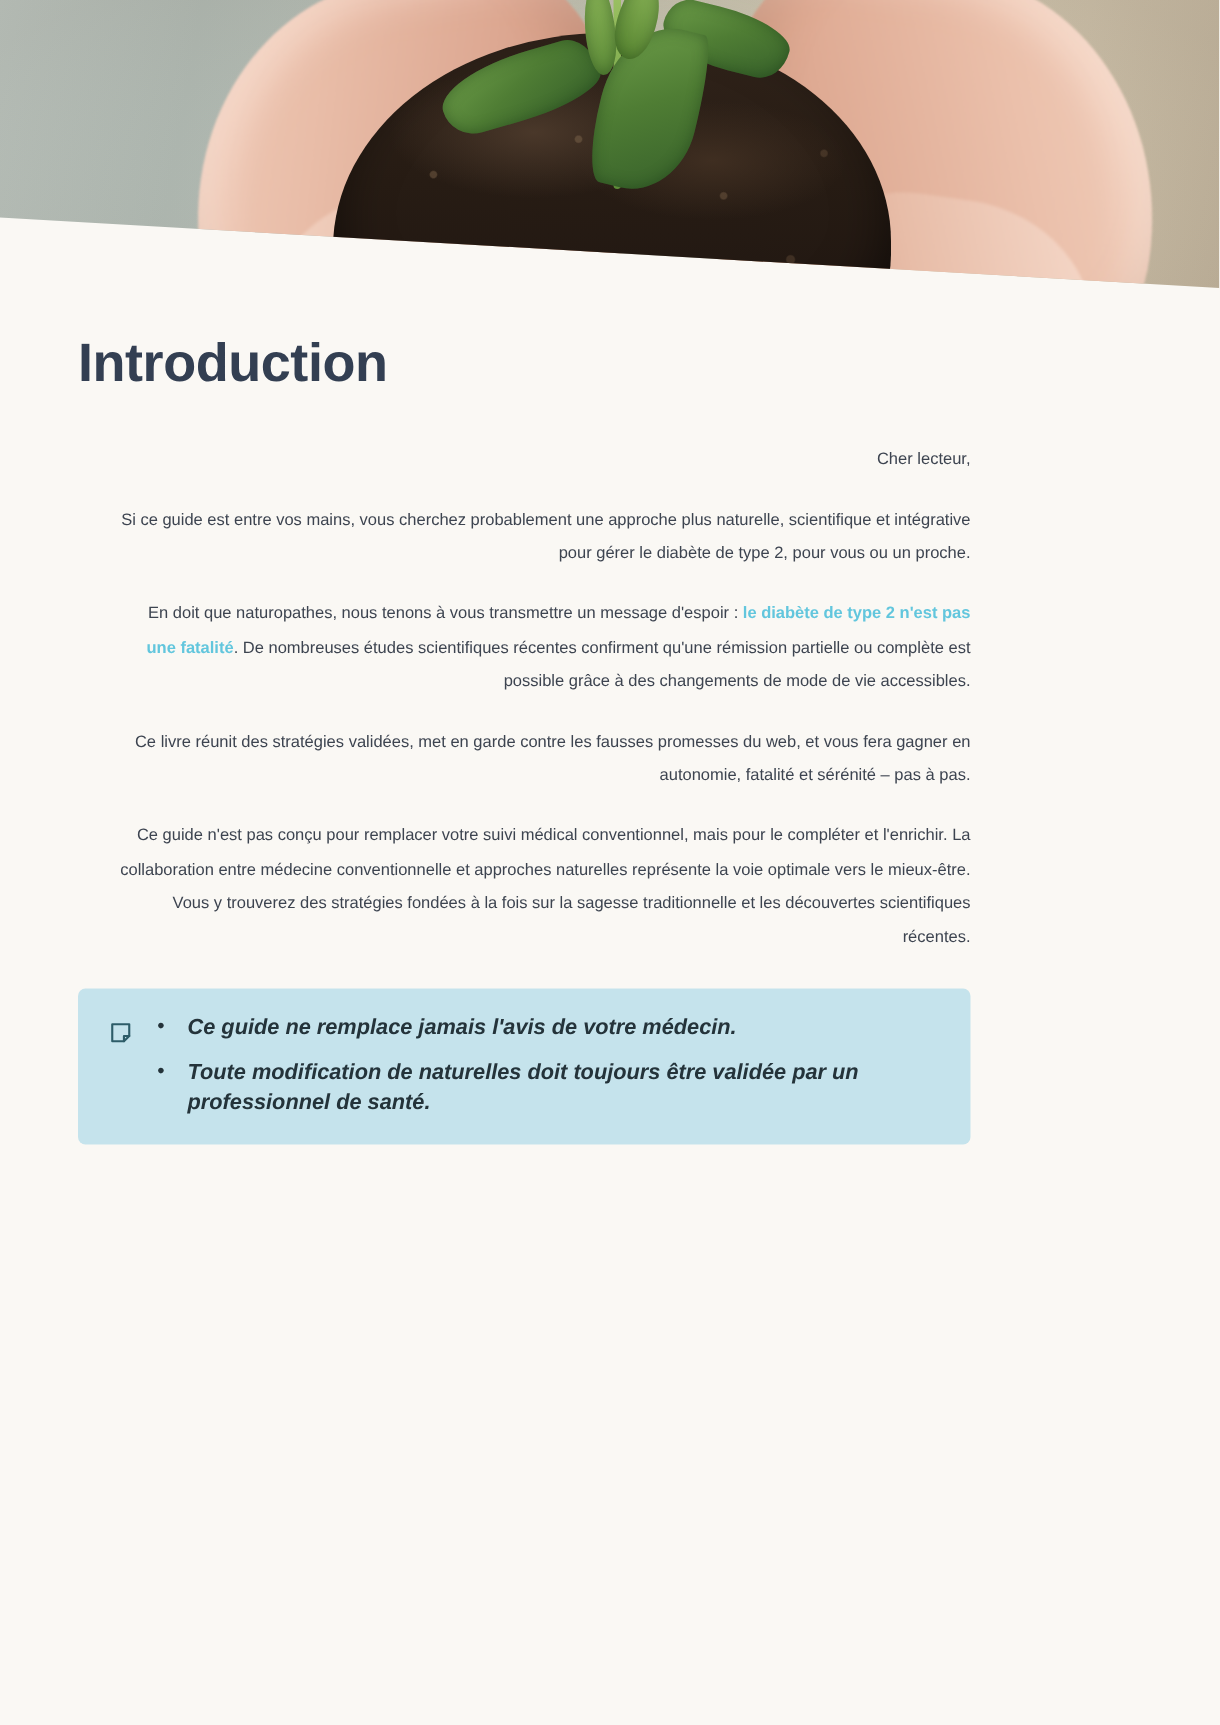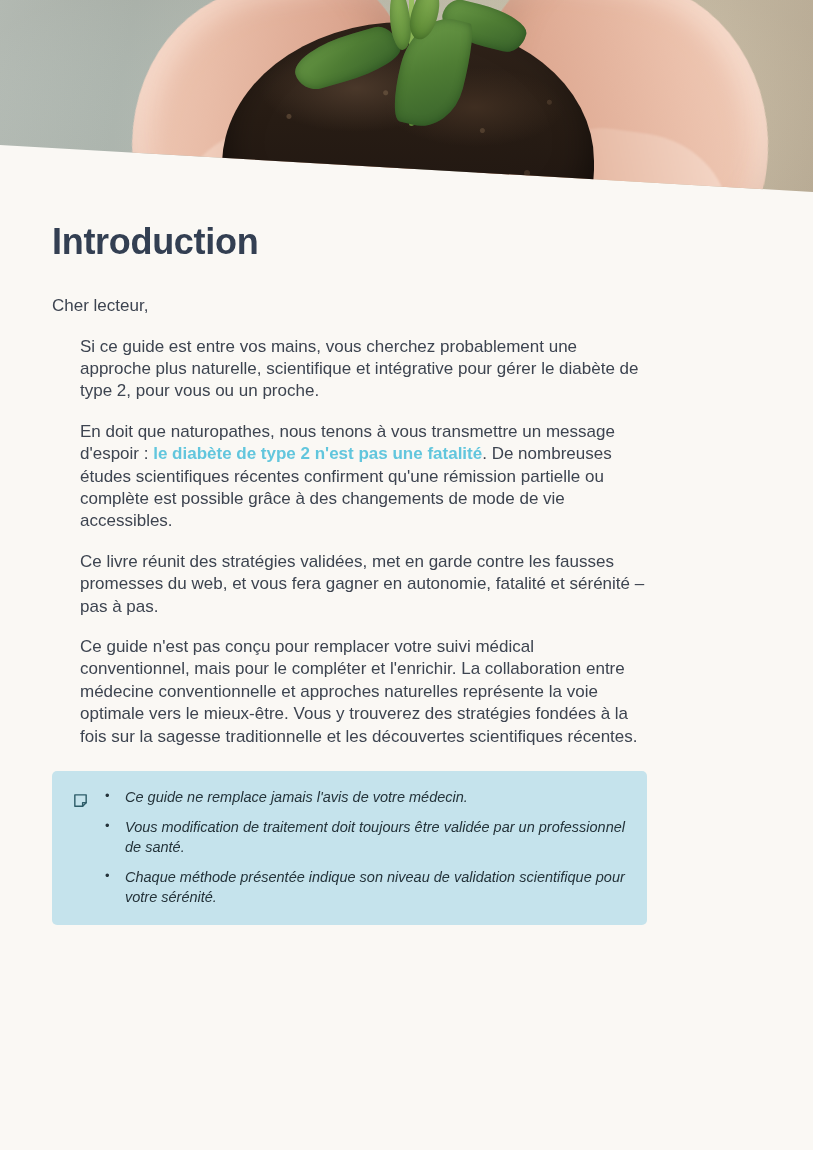--- a/index.html
+++ b/index.html
@@ -196,22 +196,23 @@
     margin: 28px 0 0 0;
     font-size: 36px;
     line-height: 1.2;
     font-weight: 700;
     letter-spacing: -0.3px;
     color: #333f52;
   }
   .para {
     margin: 0;
     color: #3d4450;
-    font-size: 17px;
+    font-size: 11px;
     line-height: 22.4px;
+    text-align: right;
   }
   .para-first { margin-top: 32px; }
   .para + .para { margin-top: 18px; margin-left: 28px; }
   .accent {
     color: #62c6dd;
     font-weight: 600;
   }
   .section-title {
     margin: 28px 0 0 0;
     font-size: 27px;
@@ -236,20 +237,21 @@
     margin-top: 5px;
     width: 17px;
     height: 17px;
     display: block;
   }
   .callout-list {
     margin: 0;
     padding: 0;
     list-style: none;
     flex: 1 1 auto;
+    font-weight: bold;
   }
   .callout-list li {
     position: relative;
     padding-left: 22px;
     font-size: 14.5px;
     line-height: 20px;
     font-style: italic;
     color: #24333a;
     margin-bottom: 10px;
   }
@@ -299,18 +301,17 @@
   <p class="para"><span>Ce guide n'est pas conçu pour remplacer votre suivi médical conventionnel, mais pour le compléter et l'enrichir. La collaboration entre médecine conventionnelle et approches naturelles représente la voie optimale vers le mieux-être. Vous y trouverez des stratégies fondées à la fois sur la sagesse traditionnelle et les découvertes scientifiques récentes.</span></p>
 
 
   <div class="callout">
     <svg class="callout-icon" viewBox="0 0 24 24" fill="none" stroke="#2d5c68" stroke-width="2" stroke-linecap="round" stroke-linejoin="round">
       <path d="M4 4h16v11l-5 5H4z"></path>
       <path d="M20 15h-5v5"></path>
     </svg>
     <ul class="callout-list">
       <li>Ce guide ne remplace jamais l'avis de votre médecin.</li>
-      <li>Vous modification de traitement doit toujours être validée par un professionnel de santé.</li>
-      <li>Chaque méthode présentée indique son niveau de validation scientifique pour votre sérénité.</li>
+      <li>Toute modification de naturelles doit toujours être validée par un professionnel de santé.</li>
     </ul>
   </div>
 
 </div>
 
 </body></html>

